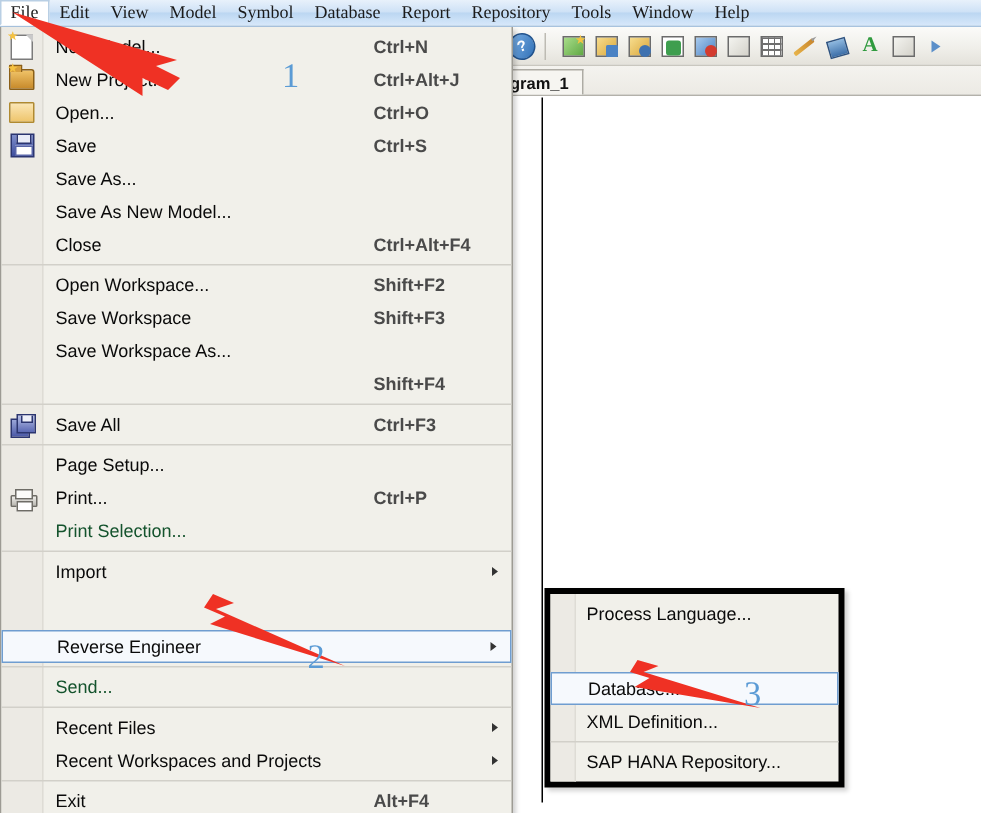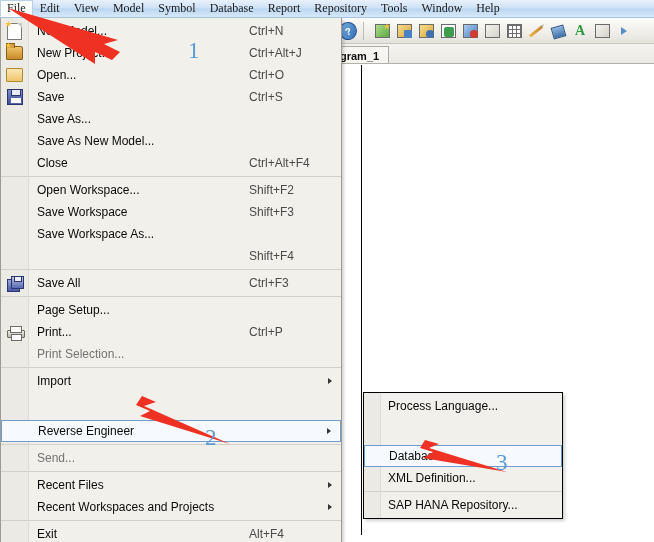--- a/index.html
+++ b/index.html
@@ -185,29 +185,30 @@
     align-items: center;
     justify-content: center;
   }
   .mi-label {
     font-size: 12px;
     color: #0a0a0a;
     padding-left: 9px;
     white-space: nowrap;
     line-height: 15px;
   }
-  .mi.disabled .mi-label { color: #737373; }
+  .mi.disabled .mi-label { color: #14532d; }
   .mi-accel {
     position: absolute;
     right: 0px;
     width: 92px;
     font-size: 12px;
     color: #4a4a4a;
     text-align: left;
     line-height: 15px;
+    font-weight: bold;
   }
   .mi-arrow {
     position: absolute;
     right: 9px;
     width: 0; height: 0;
     border-left: 4px solid #333;
     border-top: 3.5px solid transparent;
     border-bottom: 3.5px solid transparent;
   }
   .mi.hl {
@@ -229,21 +230,21 @@
     height: 1px;
     background: #d2d0c9;
   }
 
   
   .submenu {
     position: absolute;
     left: 363px; top: 392px;
     width: 200px;
     background: #f1f0ea;
-    border: 1px solid #000000;
+    border: 4px solid #000000;
     box-shadow: 2px 2px 3px rgba(0,0,0,0.18);
     box-sizing: border-box;
     padding: 2px 0;
     z-index: 30;
   }
   .submenu .mi-label { padding-left: 12px; }
 
   
   .ic { position: relative; display: block; }
 

